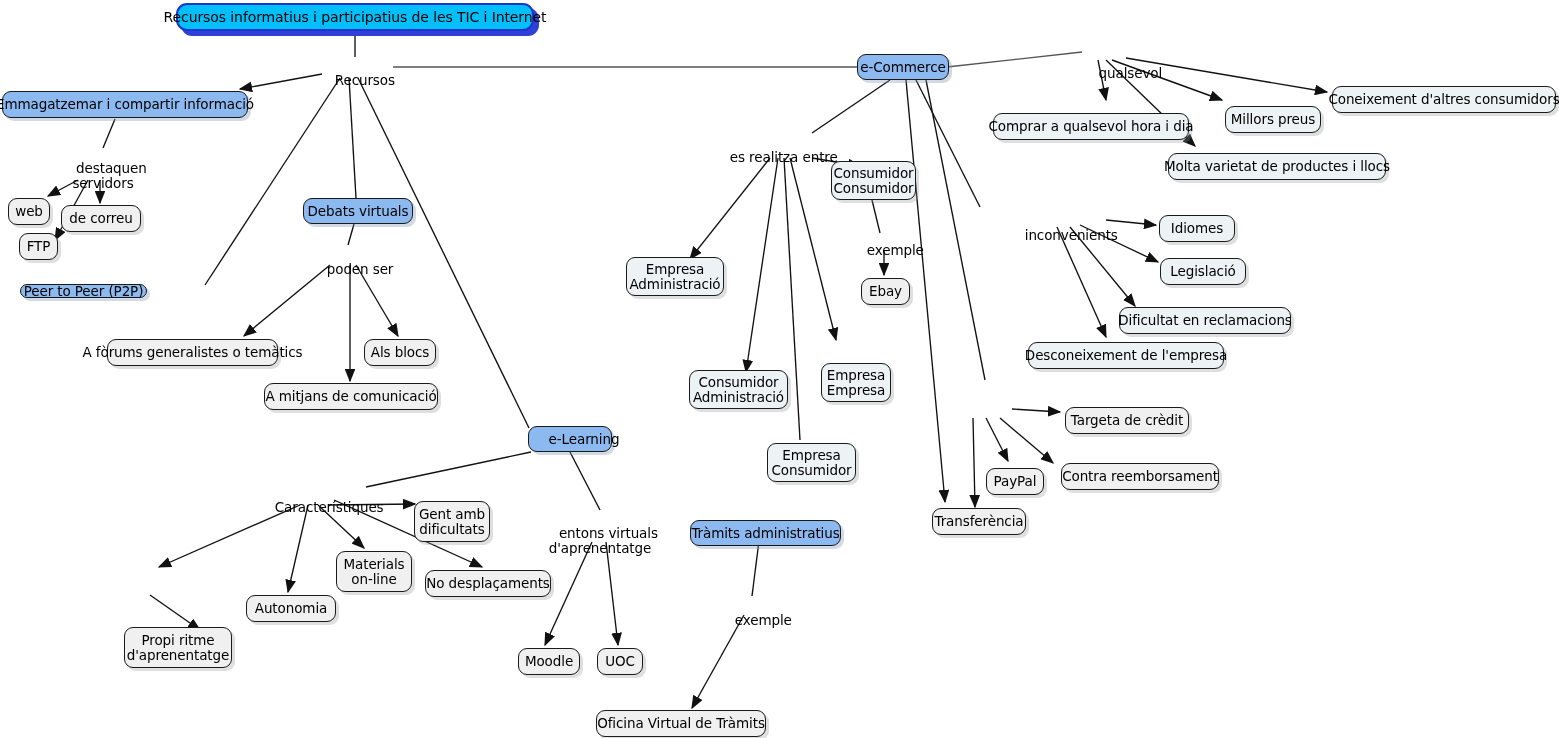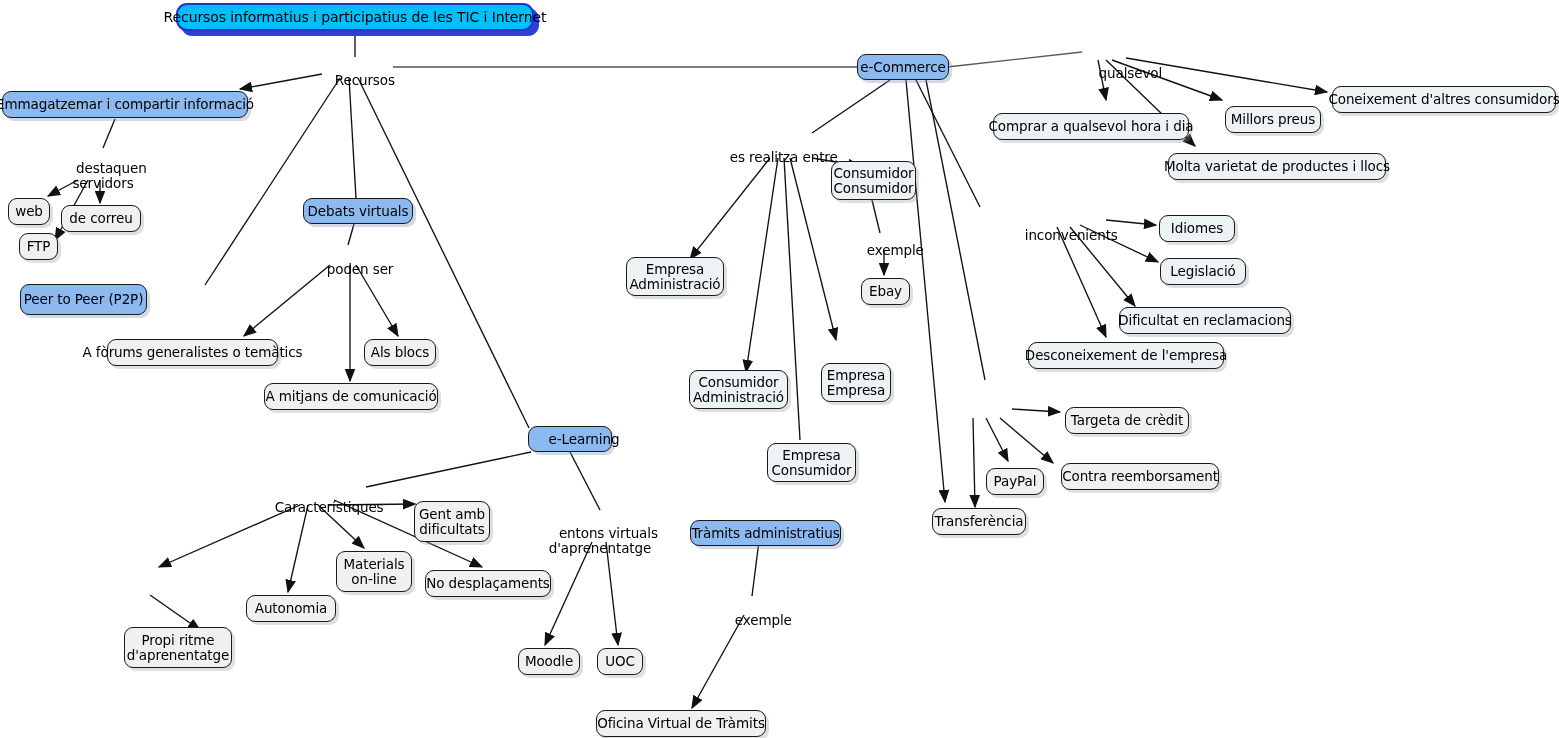--- a/index.html
+++ b/index.html
@@ -186,21 +186,21 @@
   </div>
   <div class="node gray" style="left:8px; top:198px; width:42px; height:27px;">
     <span>web</span>
   </div>
   <div class="node gray" style="left:61px; top:205px; width:80px; height:27px;">
     <span>de correu</span>
   </div>
   <div class="node gray" style="left:19px; top:233px; width:39px; height:27px;">
     <span>FTP</span>
   </div>
-  <div class="node blue" style="left:20px; top:284px; width:127px; height:31px;">
+  <div class="node blue" style="left:20px; top:284px; width:127px; height:14px;">
     <span>Peer to Peer (P2P)</span>
   </div>
 
   <div class="node blue" style="left:303px; top:198px; width:110px; height:26px;">
     <span>Debats virtuals</span>
   </div>
   <div class="node gray" style="left:107px; top:339px; width:171px; height:27px;">
     <span>A fòrums generalistes o temàtics</span>
   </div>
   <div class="node gray" style="left:364px; top:339px; width:72px; height:27px;">

